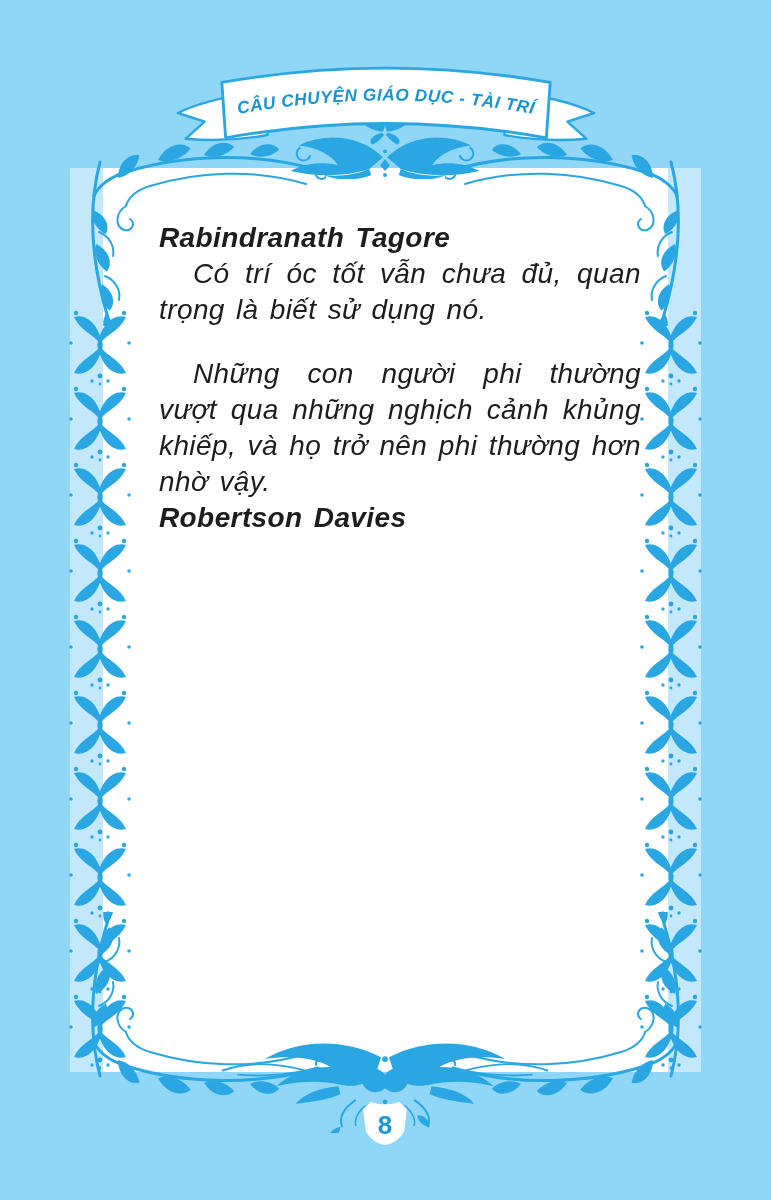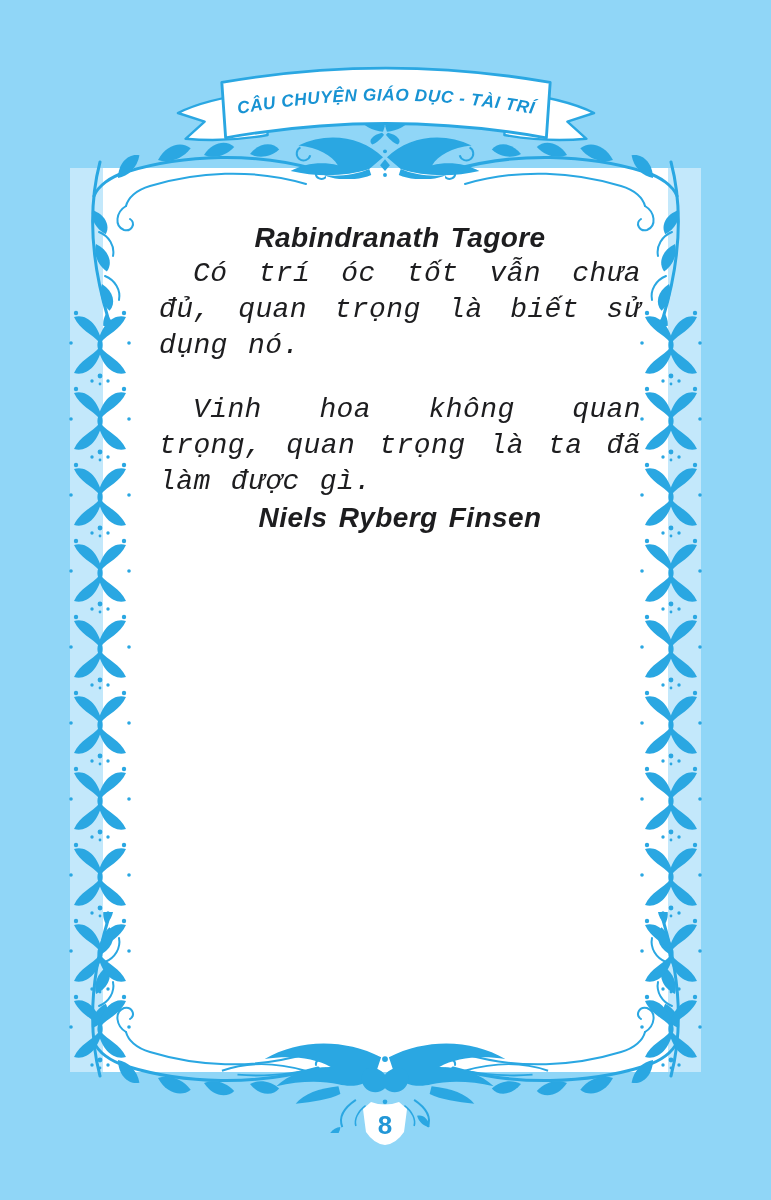--- a/index.html
+++ b/index.html
@@ -19,22 +19,22 @@
   .side-col.left{left:68px;top:310px;}
   .side-col.right{left:639px;top:310px;transform:scaleX(-1);}
   .crest{left:267px;top:108px;}
   .banner{left:166px;top:50px;}
   .bottom-flourish{left:220px;top:1026px;}
   .badge{left:359px;top:1099px;}
   .content{position:absolute;left:159px;top:220px;width:482px;color:#1d1d1f;}
   .qgroup{margin:0 0 28px 0;}
   .content p{margin:0;font-size:28px;line-height:36px;font-style:italic;
     letter-spacing:0.4px;word-spacing:3px;}
-  .content p.quote{text-align:justify;text-indent:34px;font-weight:normal;font-family:Liberation Mono, monospace;}
-  .content p.author{text-align:center;font-weight:bold;}
+  .content p.quote{text-align:justify;text-indent:34px;font-weight:normal;}
+  .content p.author{text-align:left;font-weight:bold;}
 </style>
 </head>
 <body>
 
 <div class="page">
 
   <svg width="0" height="0" style="position:absolute" aria-hidden="true">
     <defs>
       <path id="leaf" d="M0,0 C10,-14 26,-16 34,-7 C24,3 10,5 0,0 Z"></path>
       <g id="side-motif">
@@ -150,22 +150,22 @@
       <textPath href="#banner-arc" startOffset="50%" text-anchor="middle">CÂU CHUYỆN GIÁO DỤC - TÀI TRÍ</textPath>
     </text>
   </svg>
 
   <div class="content">
     <div class="qgroup">
       <p class="author">Rabindranath Tagore</p>
       <p class="quote">Có trí óc tốt vẫn chưa đủ, quan trọng là biết sử dụng nó.</p>
     </div>
     <div class="qgroup">
-      <p class="quote">Vinh hoa không quan trọng, quan trọng là ta đã làm được gì.</p>
-      <p class="author">Niels Ryberg Finsen</p>
+      <p class="quote">Những con người phi thường vượt qua những nghịch cảnh khủng khiếp, và họ trở nên phi thường hơn nhờ vậy.</p>
+      <p class="author">Robertson Davies</p>
     </div>
     <div class="qgroup">
     </div>
   </div>
 
   <svg class="deco bottom-flourish" width="330" height="107" viewBox="0 0 340 110" fill="#2aa7e2" stroke="#2aa7e2">
     <path d="M2,46 C30,36 60,38 88,46 C70,50 40,52 18,50" fill="none" stroke-width="2"></path>
     <path d="M338,46 C310,36 280,38 252,46 C270,50 300,52 322,50" fill="none" stroke-width="2"></path>
     <g stroke="none">
         <use href="#wing" transform="translate(168,2)"></use>

